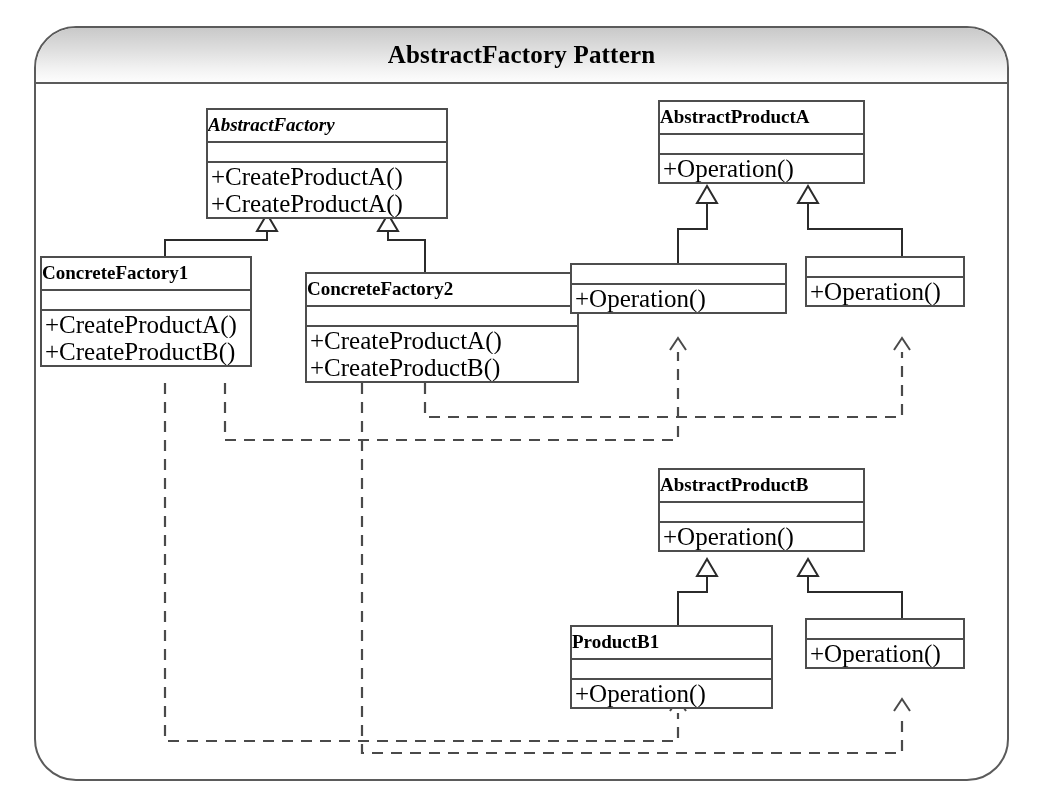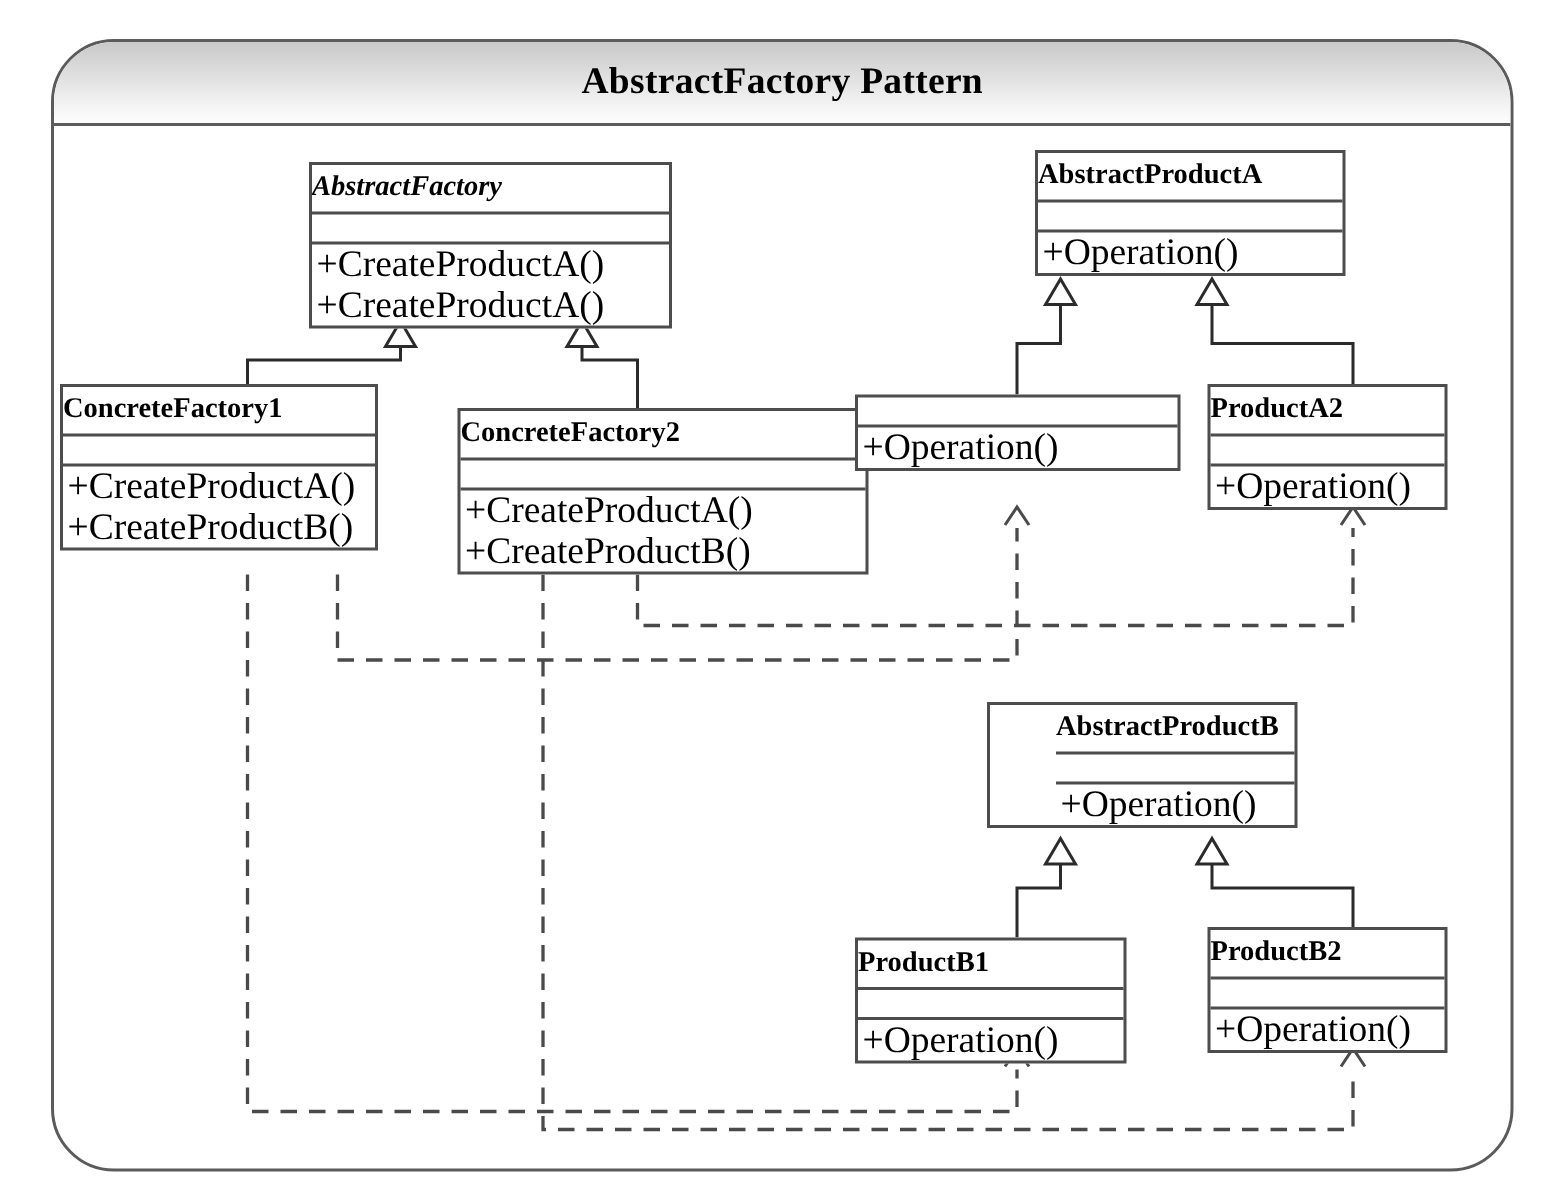--- a/index.html
+++ b/index.html
@@ -207,60 +207,58 @@
 
   <div class="uml-class" style="left:305px; top:272px; width:274px;">
     <div class="uml-name">ConcreteFactory2</div>
     <div class="uml-attrs"></div>
     <div class="uml-ops">
       <div class="uml-op">+CreateProductA()</div>
       <div class="uml-op">+CreateProductB()</div>
     </div>
   </div>
 
-  <div class="uml-class" style="left:658px; top:100px; width:207px;margin-left:32px;">
+  <div class="uml-class" style="left:658px; top:100px; width:207px;">
     <div class="uml-name">AbstractProductA</div>
     <div class="uml-attrs"></div>
     <div class="uml-ops">
       <div class="uml-op">+Operation()</div>
     </div>
   </div>
 
   <div class="uml-class" style="left:570px; top:263px; width:217px;">
     <div class="uml-attrs"></div>
     <div class="uml-ops">
       <div class="uml-op">+Operation()</div>
     </div>
   </div>
 
   <div class="uml-class" style="left:805px; top:256px; width:160px;">
-    <div class="uml-name">ProductA2</div>
-    <div class="uml-attrs"></div>
-    <div class="uml-ops">
-      <div class="uml-op">+Operation()</div>
-    </div>
-  </div>
-
-  <div class="uml-class" style="left:658px; top:468px; width:207px;padding-left:44px;">
+    <div class="uml-attrs"></div>
+    <div class="uml-ops">
+      <div class="uml-op">+Operation()</div>
+    </div>
+  </div>
+
+  <div class="uml-class" style="left:658px; top:468px; width:207px;">
     <div class="uml-name">AbstractProductB</div>
     <div class="uml-attrs"></div>
     <div class="uml-ops">
       <div class="uml-op">+Operation()</div>
     </div>
   </div>
 
-  <div class="uml-class" style="left:570px; top:625px; width:181px;">
+  <div class="uml-class" style="left:570px; top:625px; width:203px;">
     <div class="uml-name">ProductB1</div>
     <div class="uml-attrs"></div>
     <div class="uml-ops">
       <div class="uml-op">+Operation()</div>
     </div>
   </div>
 
   <div class="uml-class" style="left:805px; top:618px; width:160px;">
-    <div class="uml-name">ProductB2</div>
     <div class="uml-attrs"></div>
     <div class="uml-ops">
       <div class="uml-op">+Operation()</div>
     </div>
   </div>
 
 </div>
 
 </body></html>

